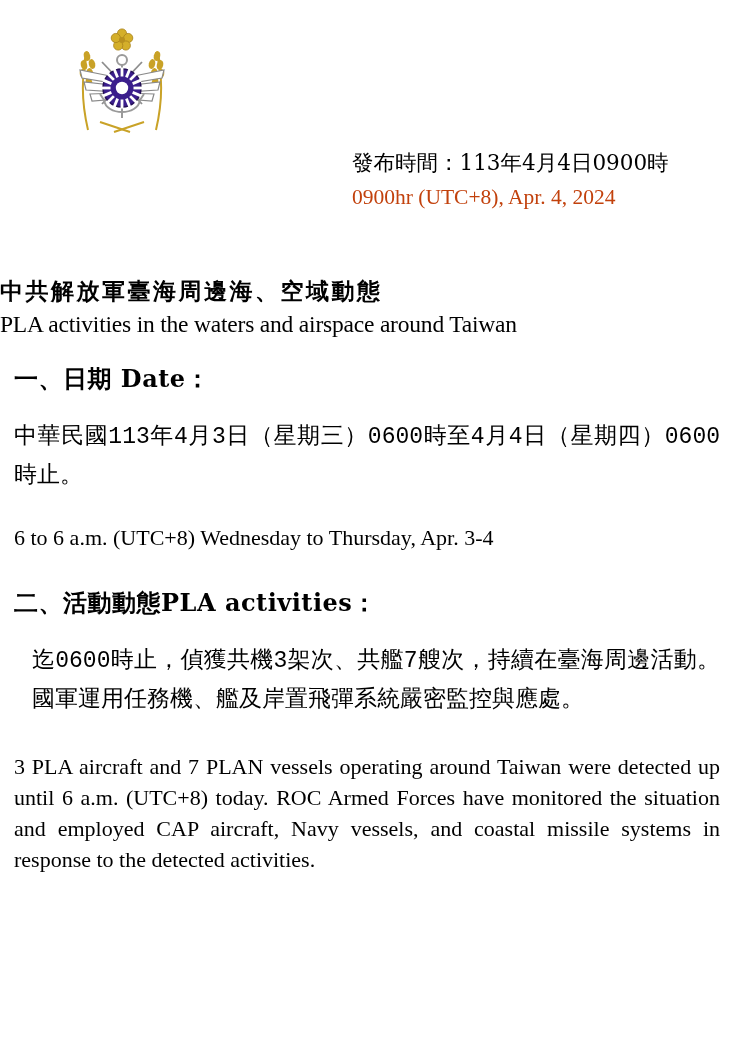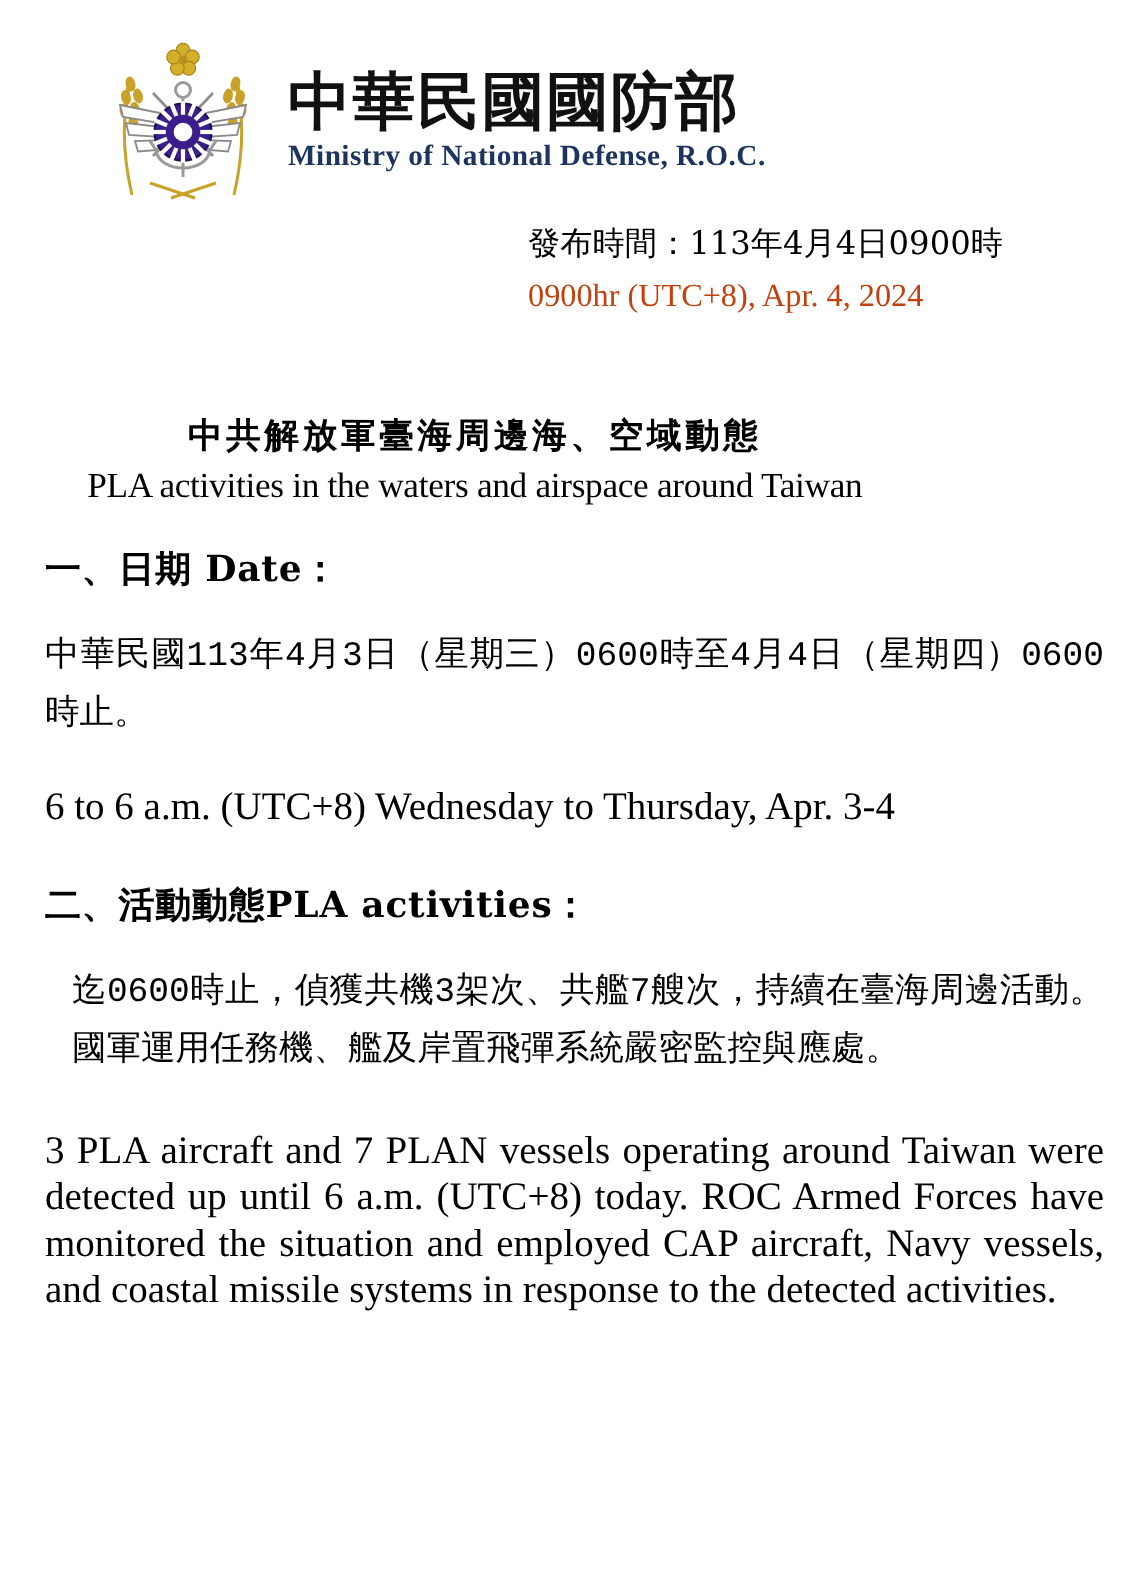--- a/index.html
+++ b/index.html
@@ -91,21 +91,20 @@
     color: #c2410c;
     white-space: nowrap;
   }
 
   
   .titles {
     position: absolute;
     left: 0;
     top: 276px;
     width: 633px;
-    text-align: center;
   }
   .title-cn {
     font-family: "DejaVu Serif", "Liberation Serif", serif;
     font-size: 23px;
     font-weight: 700;
     letter-spacing: 2.5px;
     line-height: 30px;
     color: #000;
   }
   .title-en {
@@ -114,21 +113,21 @@
     font-weight: 400;
     letter-spacing: -0.2px;
     line-height: 30px;
     margin-top: 3px;
     color: #000;
   }
 
   
   .content {
     position: absolute;
-    left: 30px;
+    left: 14px;
     top: 362px;
     width: 706px;
   }
 
   .section-heading {
     font-family: "DejaVu Serif", "Liberation Serif", serif;
     font-size: 24px;
     font-weight: 700;
     line-height: 34px;
     letter-spacing: 0.5px;
@@ -139,21 +138,21 @@
     font-family: Liberation Mono, monospace;
     font-size: 23px;
     line-height: 39px;
     color: #000;
     text-align: justify;
     text-justify: inter-character;
   }
 
   .para-en {
     font-family: "Liberation Serif", "DejaVu Serif", serif;
-    font-size: 26px;
+    font-size: 22px;
     line-height: 31px;
     color: #000;
     text-align: justify;
   }
 
   .sp-date-heading { margin: 0 0 22px 0; }
   .sp-date-cn     { margin: 0 0 26px 0; }
   .sp-date-en     { margin: 0 0 33px 0; }
   .sp-act-heading { margin: 0 0 22px 0; }
   .sp-act-cn      { margin: 0 0 31px 18px; }
@@ -255,24 +254,20 @@
             <rect x="75.5" y="60.6" width="9" height="2.8" transform="rotate(22.5 64 62)"></rect>
             <rect x="62.6" y="41.5" width="2.8" height="9" transform="rotate(67.5 64 62)"></rect>
             <rect x="62.6" y="73.5" width="2.8" height="9" transform="rotate(67.5 64 62)"></rect>
             <rect x="43.5" y="60.6" width="9" height="2.8" transform="rotate(67.5 64 62)"></rect>
             <rect x="75.5" y="60.6" width="9" height="2.8" transform="rotate(67.5 64 62)"></rect>
           </g>
         </g>
       </svg>
     </div>
 
-    <div class="masthead-text">
-      <div class="org-name-cn">中華民國國防部</div>
-      <div class="org-name-en">Ministry of National Defense, R.O.C.</div>
-    </div>
   </div>
 
   <div class="release-block">
     <div class="release-cn">發布時間：113年4月4日0900時</div>
     <div class="release-en">0900hr (UTC+8), Apr. 4, 2024</div>
   </div>
 
   <div class="titles">
     <div class="title-cn">中共解放軍臺海周邊海、空域動態</div>
     <div class="title-en">PLA activities in the waters and airspace around Taiwan</div>

